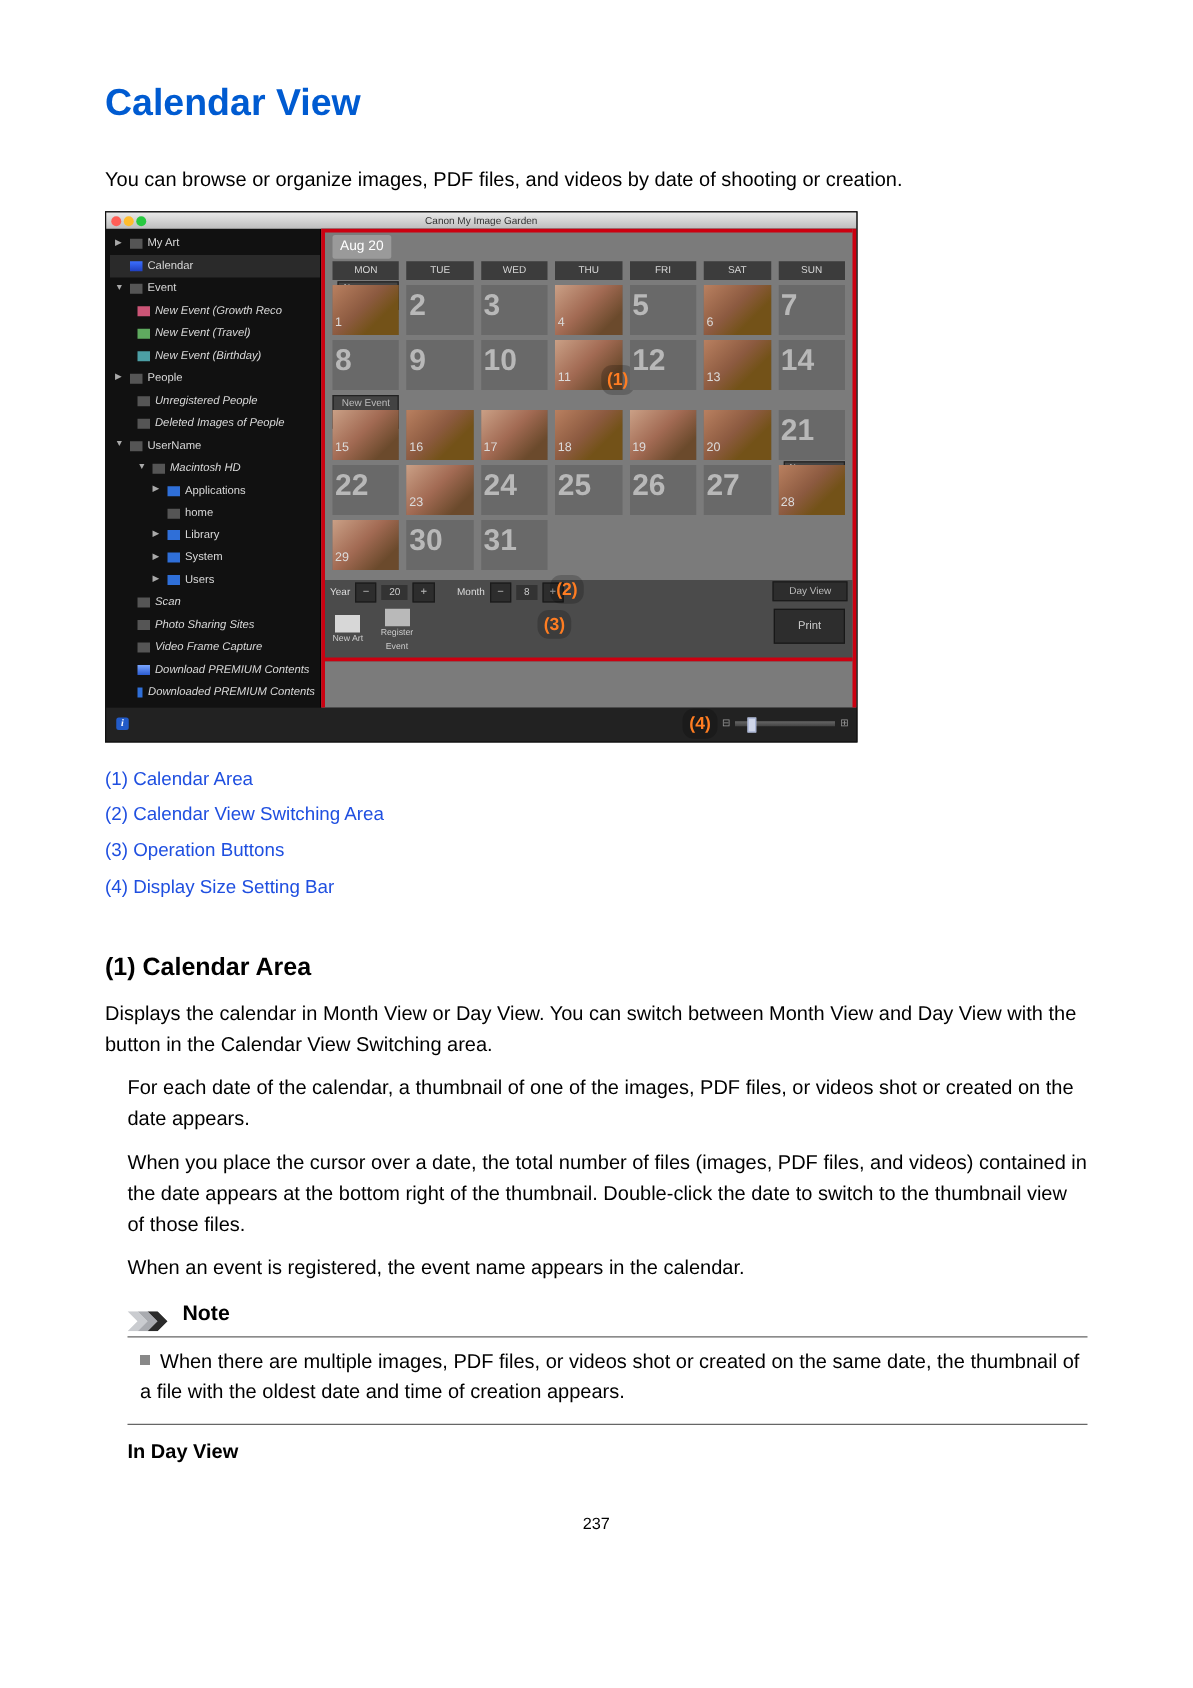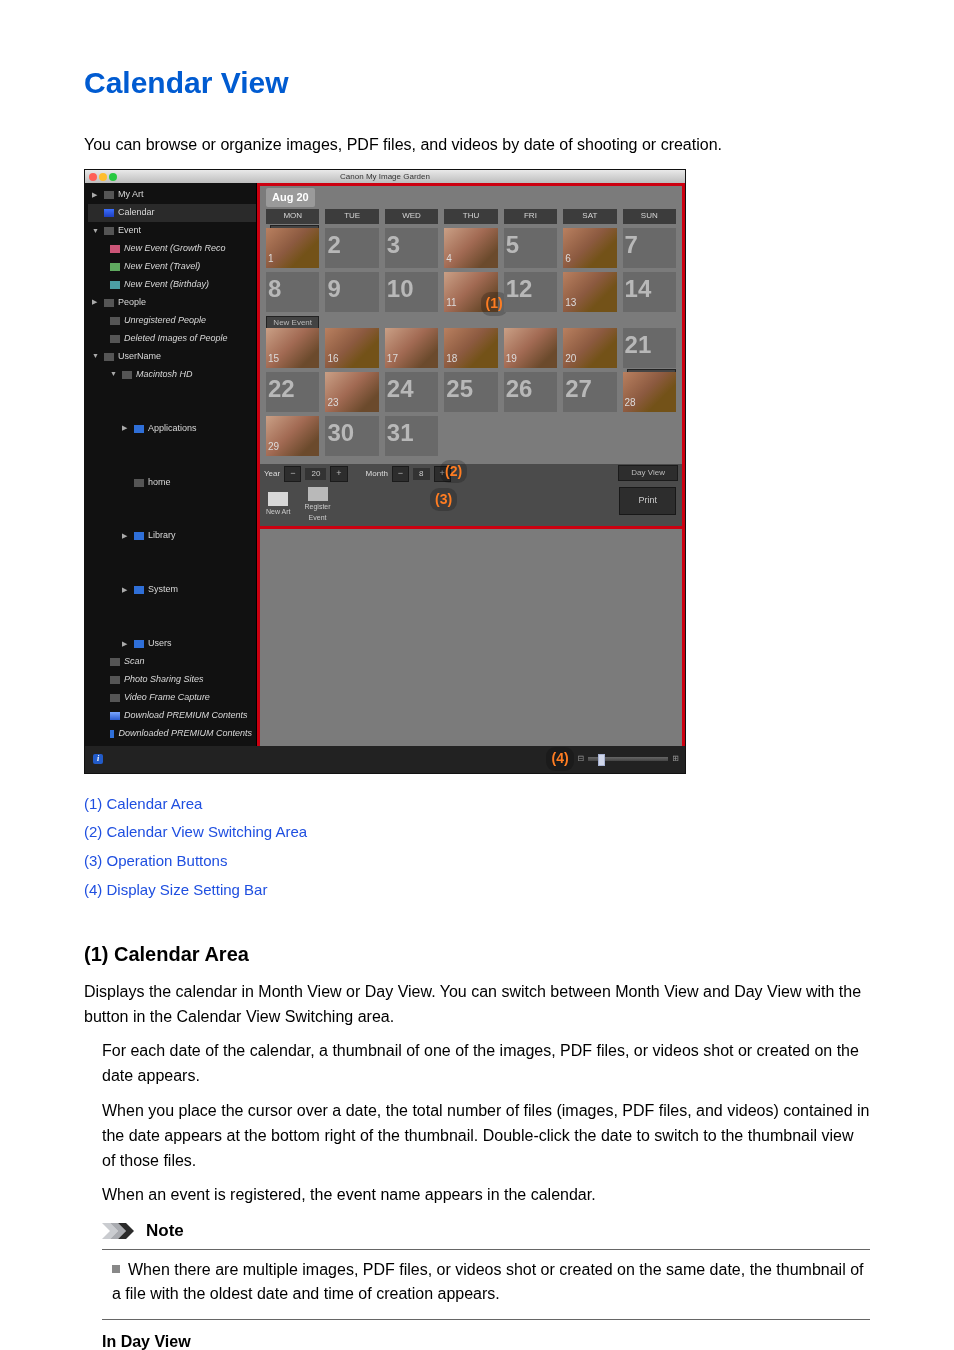--- a/index.html
+++ b/index.html
@@ -63,21 +63,21 @@
   }
   .side-row {
     display: flex; align-items: center; gap: 4px;
     padding: 2px 4px;
     color: #d9d9d9;
     white-space: nowrap;
     overflow: hidden;
   }
   .side-sel { background: #2a2a2a; }
   .side-indent1 { padding-left: 22px; font-style: italic; }
-  .side-indent2 { padding-left: 34px; margin-top: 36px; }
+  .side-indent2 { padding-left: 34px; }
   .side-caret { color: #aaa; font-size: 7px; display: inline-block; width: 8px; }
   .side-ico { width: 10px; height: 8px; background: #555; display: inline-block; }
   .side-ico-cal { background: linear-gradient(#3b6fff,#1f3fbf); }
   .side-ico-pink { background: #cc5577; }
   .side-ico-green { background: #5faa5f; }
   .side-ico-teal { background: #4c9fa5; }
   .side-ico-folder { background: #2f6fd8; }
   .side-ico-dbl { background: linear-gradient(#7aa6ff,#2a5bd0); }
 
   .shot-main {
@@ -89,21 +89,21 @@
   }
   .shot-main-inner {
     border-top: 3px solid #cc0010;
     padding: 2px 6px 6px 6px;
   }
   .month-head {
     display: flex; align-items: center; gap: 6px;
   }
   .month-name {
     background: #9a9a9a; color: #fff;
-    font-weight: 700; padding: 1px 6px; font-size: 11px;
+    font-weight: 400; padding: 1px 6px; font-size: 11px;
     border-radius: 2px;
   }
   .cal {
     display: grid;
     grid-template-columns: repeat(7, 1fr);
     gap: 4px 6px;
     margin-top: 2px;
   }
   .dowh {
     background: #3c3c3c; color: #d7d7d7;
@@ -193,21 +193,21 @@
   h2 { font-size: 20px; font-weight: 700; margin: 36px 0 10px 0; }
   p { margin: 0 0 10px 0; }
 
   dl.desc { margin: 10px 0 0 18px; }
   dl.desc dt { font-weight: 700; margin: 6px 0; }
   dl.desc dd { margin: 0 0 10px 0; }
   dl.desc dd p { margin: 0 0 10px 0; }
 
   .note-dl { margin: 4px 0 0 0; }
   .note-label {
-    display: flex; align-items: center; gap: 4px;
+    display: flex; align-items: flex-end; gap: 4px;
     margin: 6px 0 4px 0;
   }
   .note-label svg { width: 40px; height: 16px; }
   .note-label .note-text { font-weight: 700; font-size: 17px; }
   .note-hr-top { border: 0; border-top: 1px solid #666; margin: 2px 0 8px 0; }
   .note-hr-bot { border: 0; border-top: 1px solid #666; margin: 8px 0 0 0; }
   ul.note-list { list-style: none; margin: 0 0 12px 10px; padding: 0; }
   ul.note-list li::before {
     content: "";
     display: inline-block;

